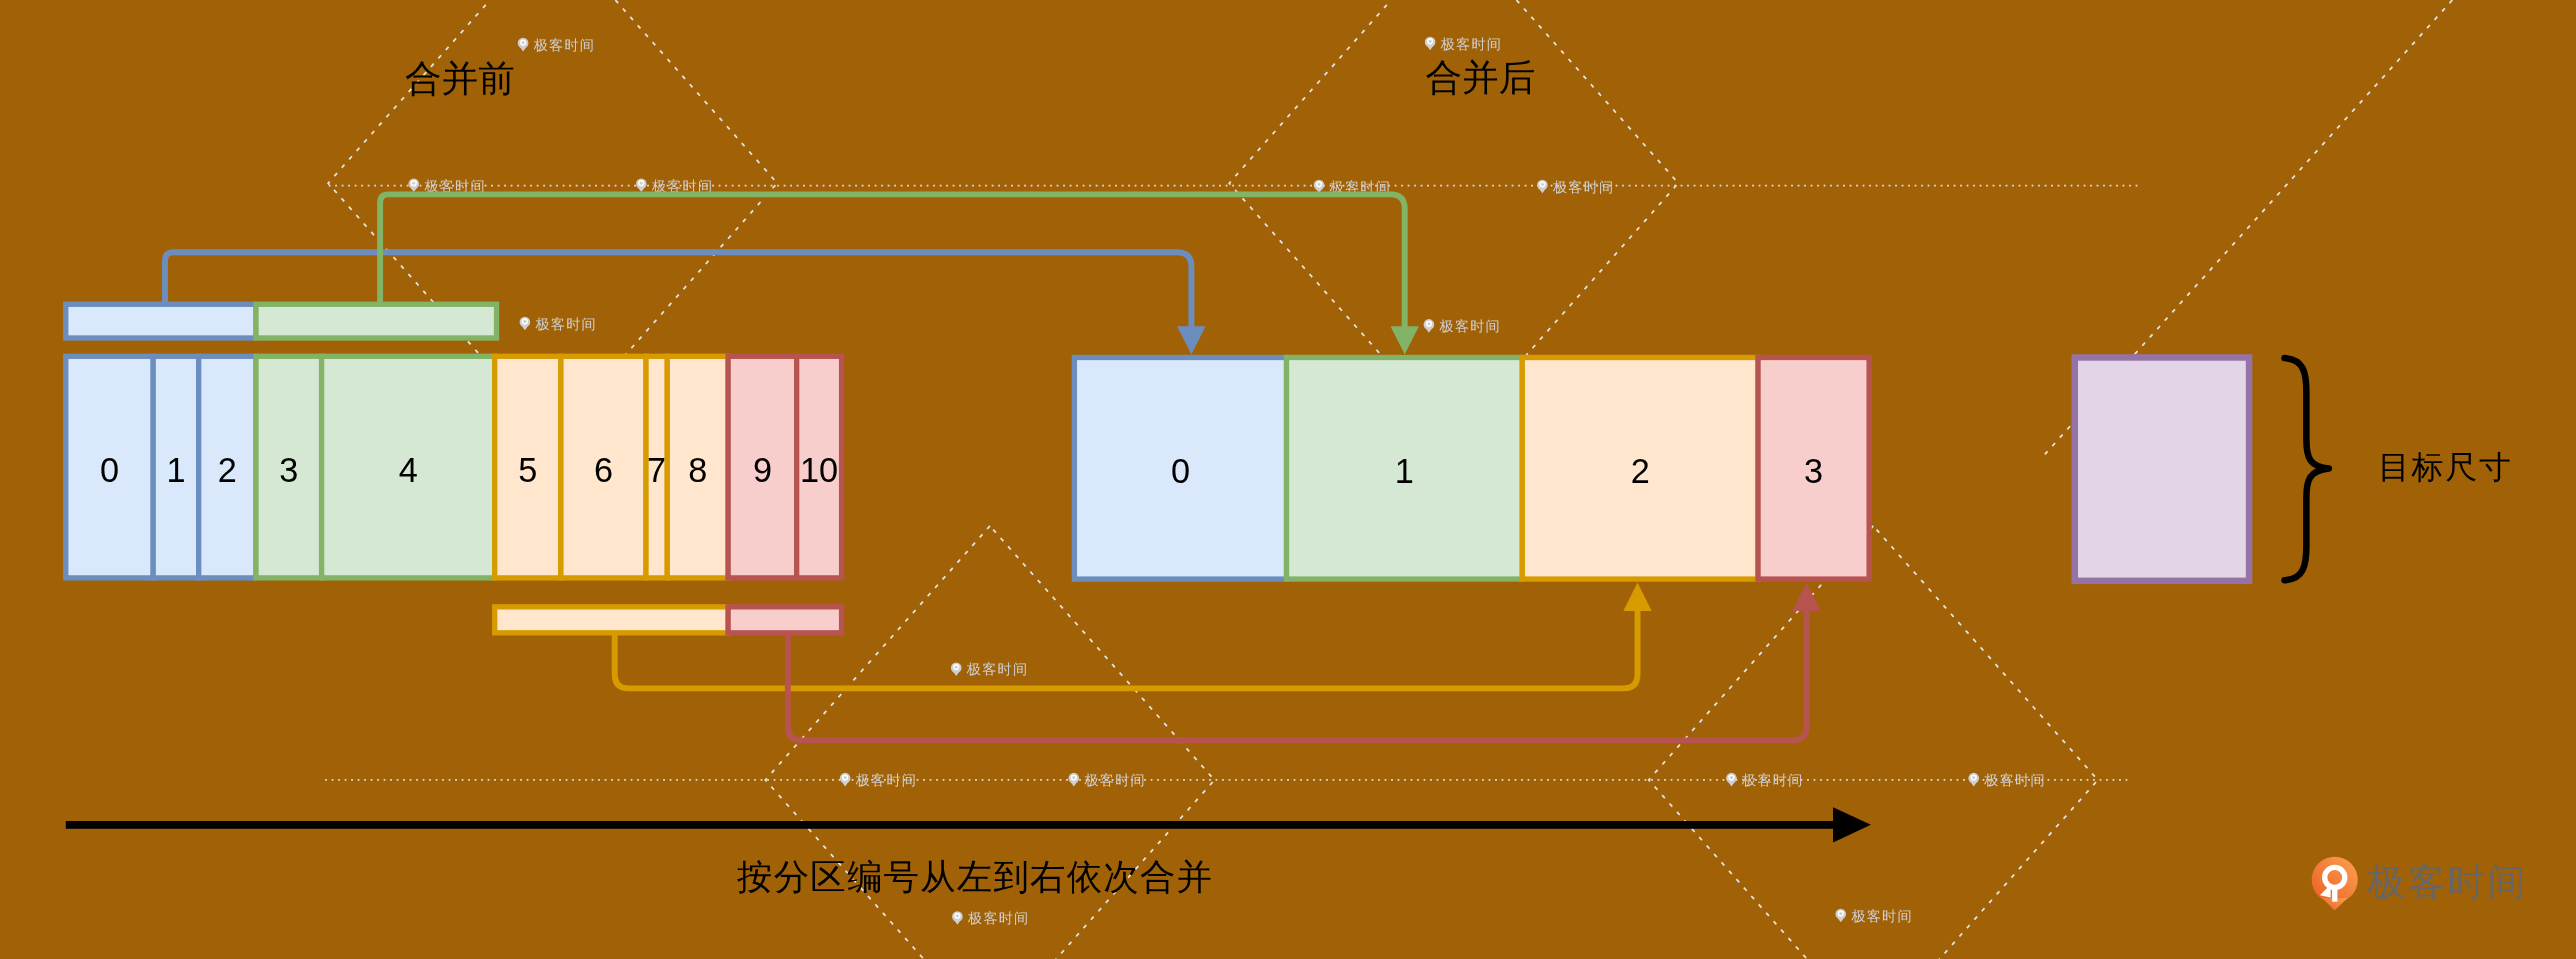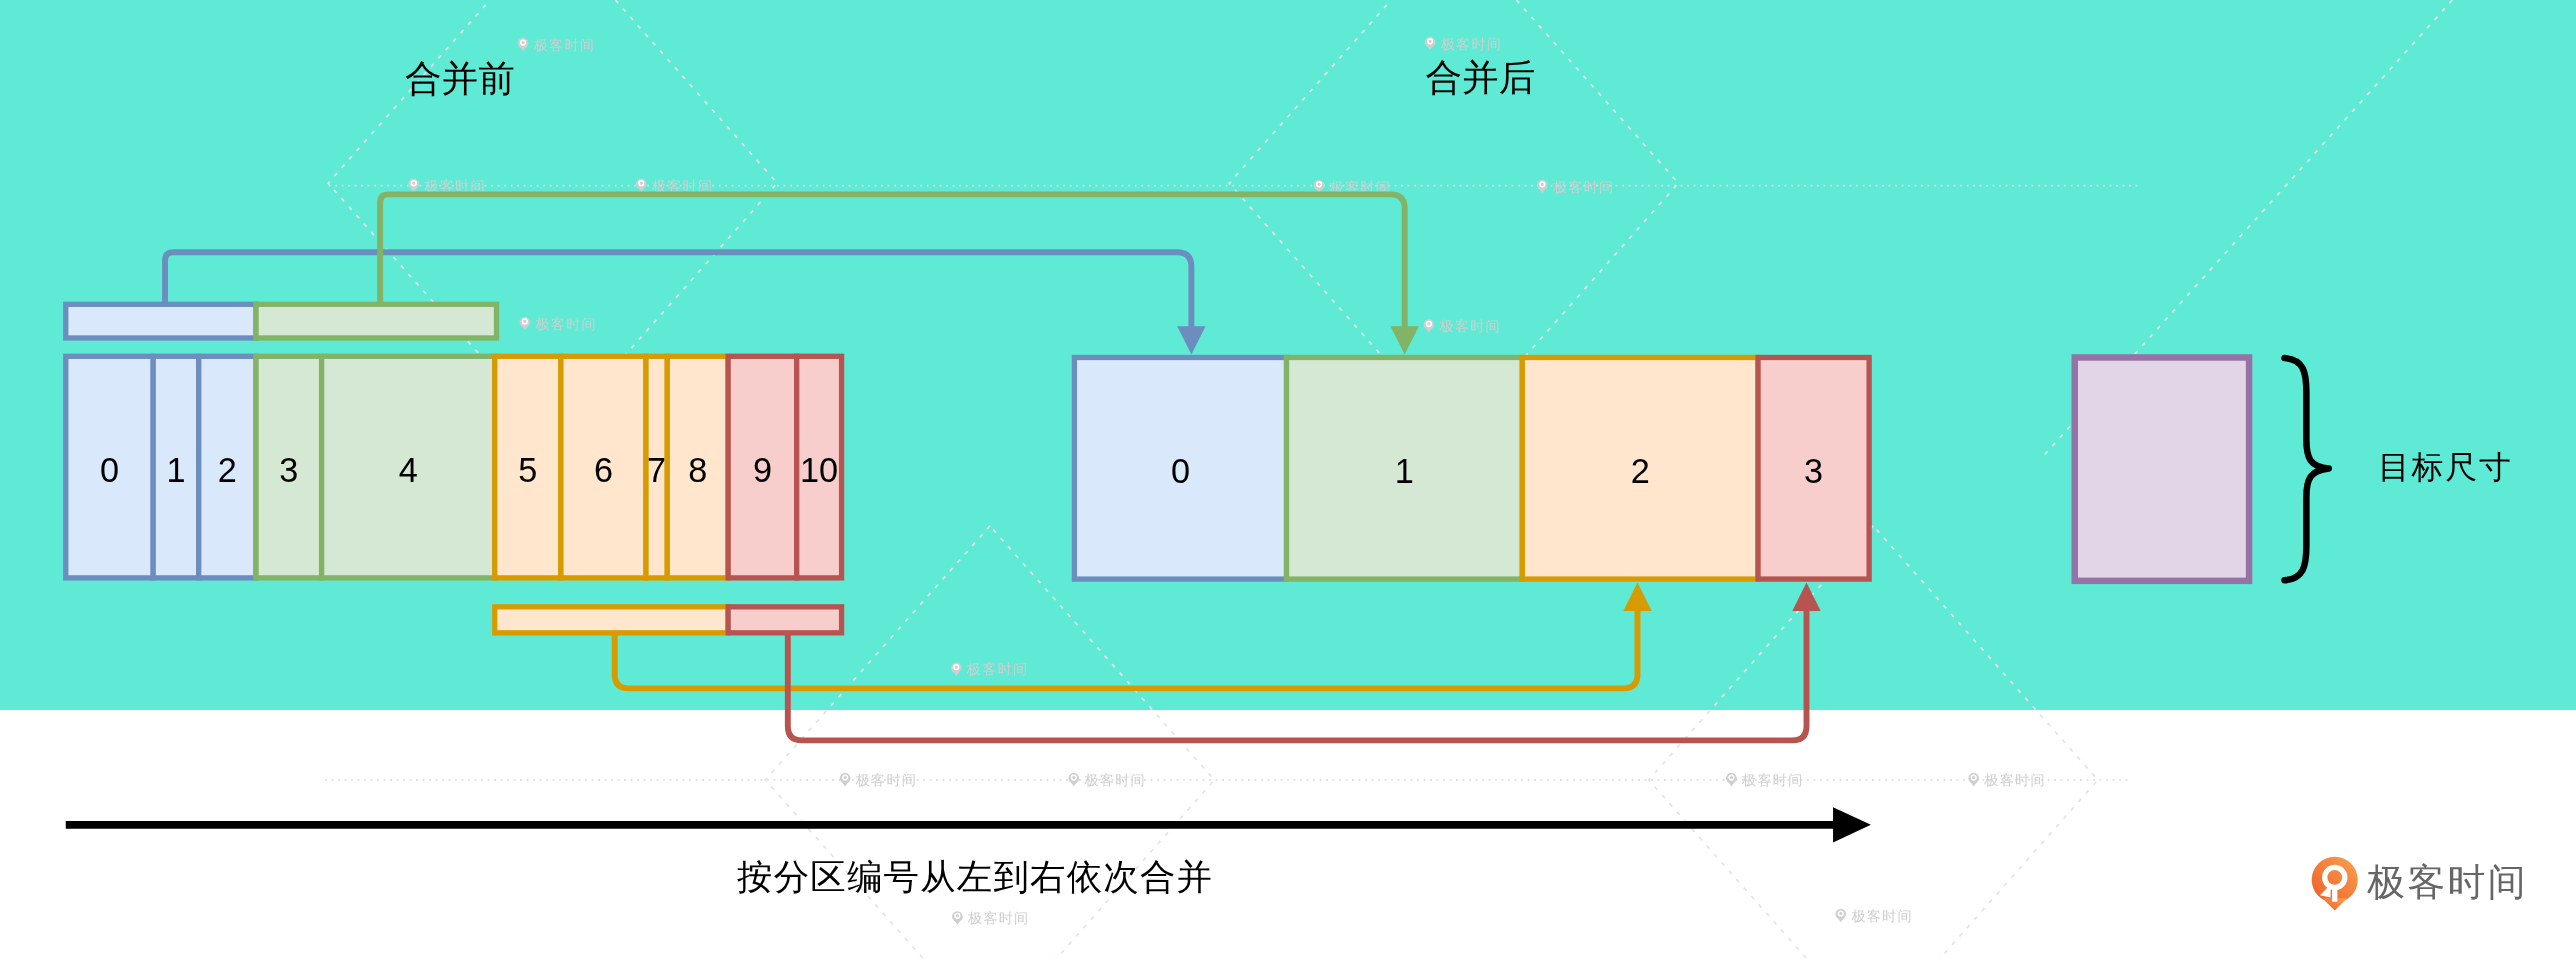--- a/index.html
+++ b/index.html
@@ -1,17 +1,17 @@
 <!DOCTYPE html>
 <html style="--blue-fill: #dae8fc; --blue-stroke: #6c8ebf; --green-fill: #d5e8d4; --green-stroke: #82b366; --orange-fill: #ffe6cc; --orange-stroke: #d79b00; --red-fill: #f8cecc; --red-stroke: #b85450; --purple-fill: #e1d5e7; --purple-stroke: #9673a6; --arrow-black: #000000; --logo-orange: #f2682c; --logo-text-gray: #666666; --watermark-gray: #cfcfcf;font-size:9.5px"><head>
 <meta charset="utf-8">
 <style>
   html,body{margin:0;padding:0;background:#ffffff;}
   body{width:2576px;height:959px;overflow:hidden;}
-  #canvas{position:relative;width:2576px;height:710px;background:#5eead4;}
+  #canvas{position:relative;width:2576px;height:959px;background:#a16207;}
   svg{display:block;}
   text{font-family:"Liberation Sans","DejaVu Sans",sans-serif;fill:#000;}
   .title{font-size:62px;font-weight:500;text-anchor:middle;}
   .num{font-size:58px;text-anchor:middle;}
   .caption{font-size:60px;font-weight:500;text-anchor:middle;letter-spacing:2px;}
   .target-label{font-size:54px;font-weight:500;text-anchor:middle;letter-spacing:3px;}
   .blk{stroke-width:9;}
   .blk-blue{fill:var(--blue-fill);stroke:var(--blue-stroke);}
   .blk-green{fill:var(--green-fill);stroke:var(--green-stroke);}
   .blk-orange{fill:var(--orange-fill);stroke:var(--orange-stroke);}

